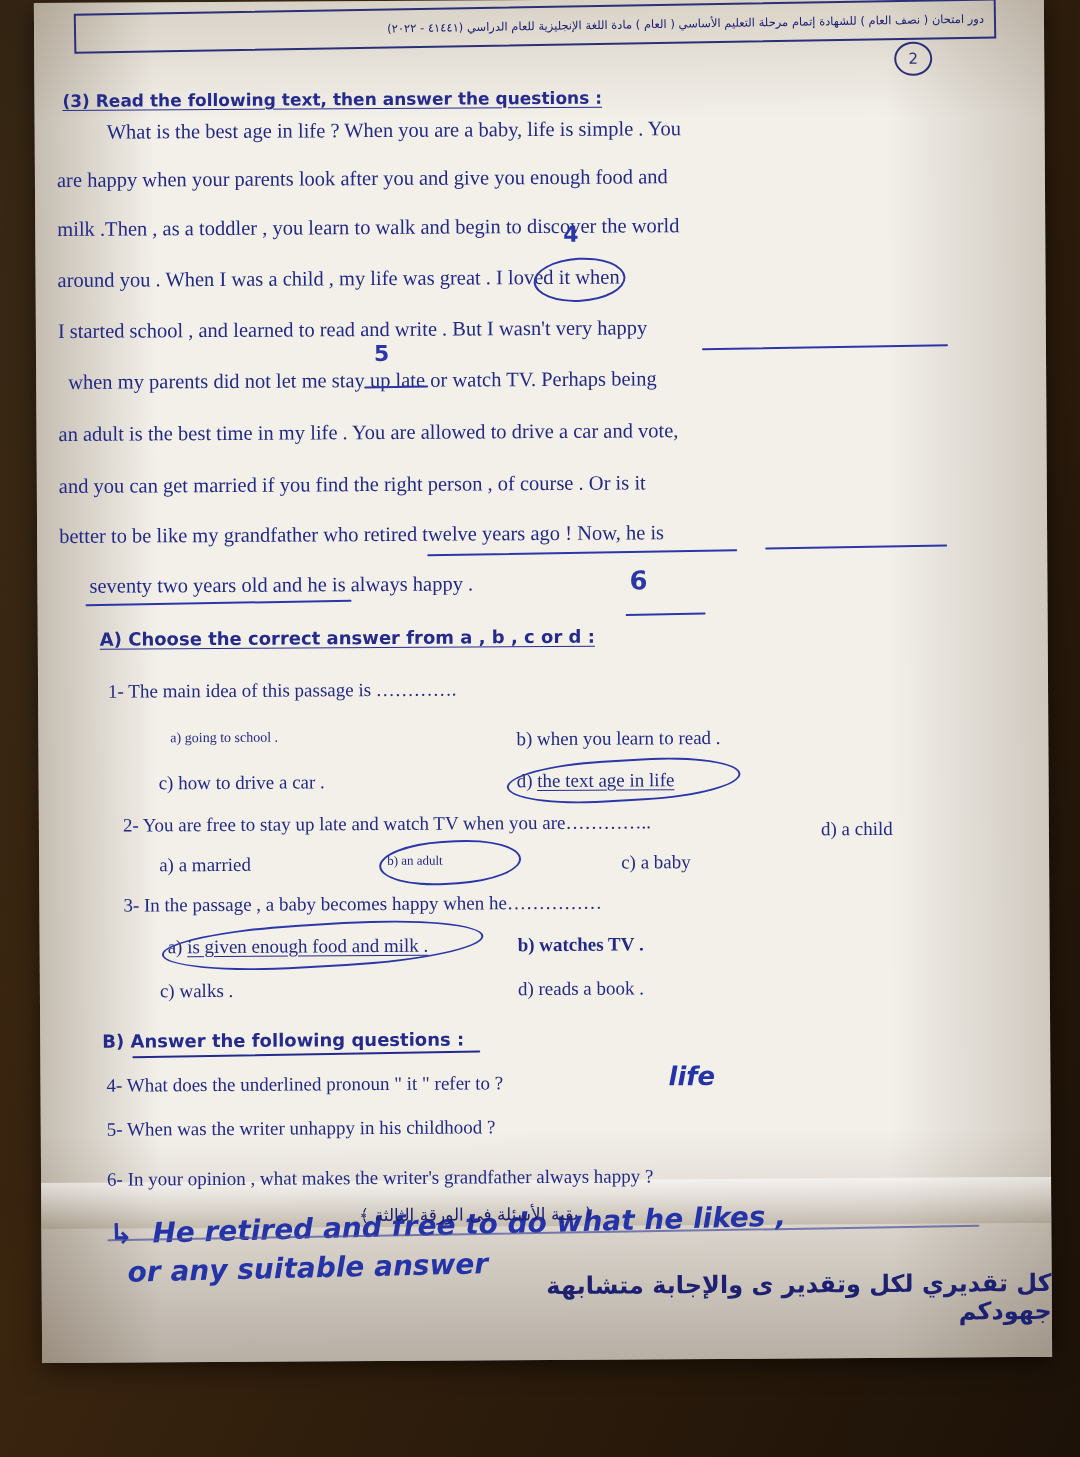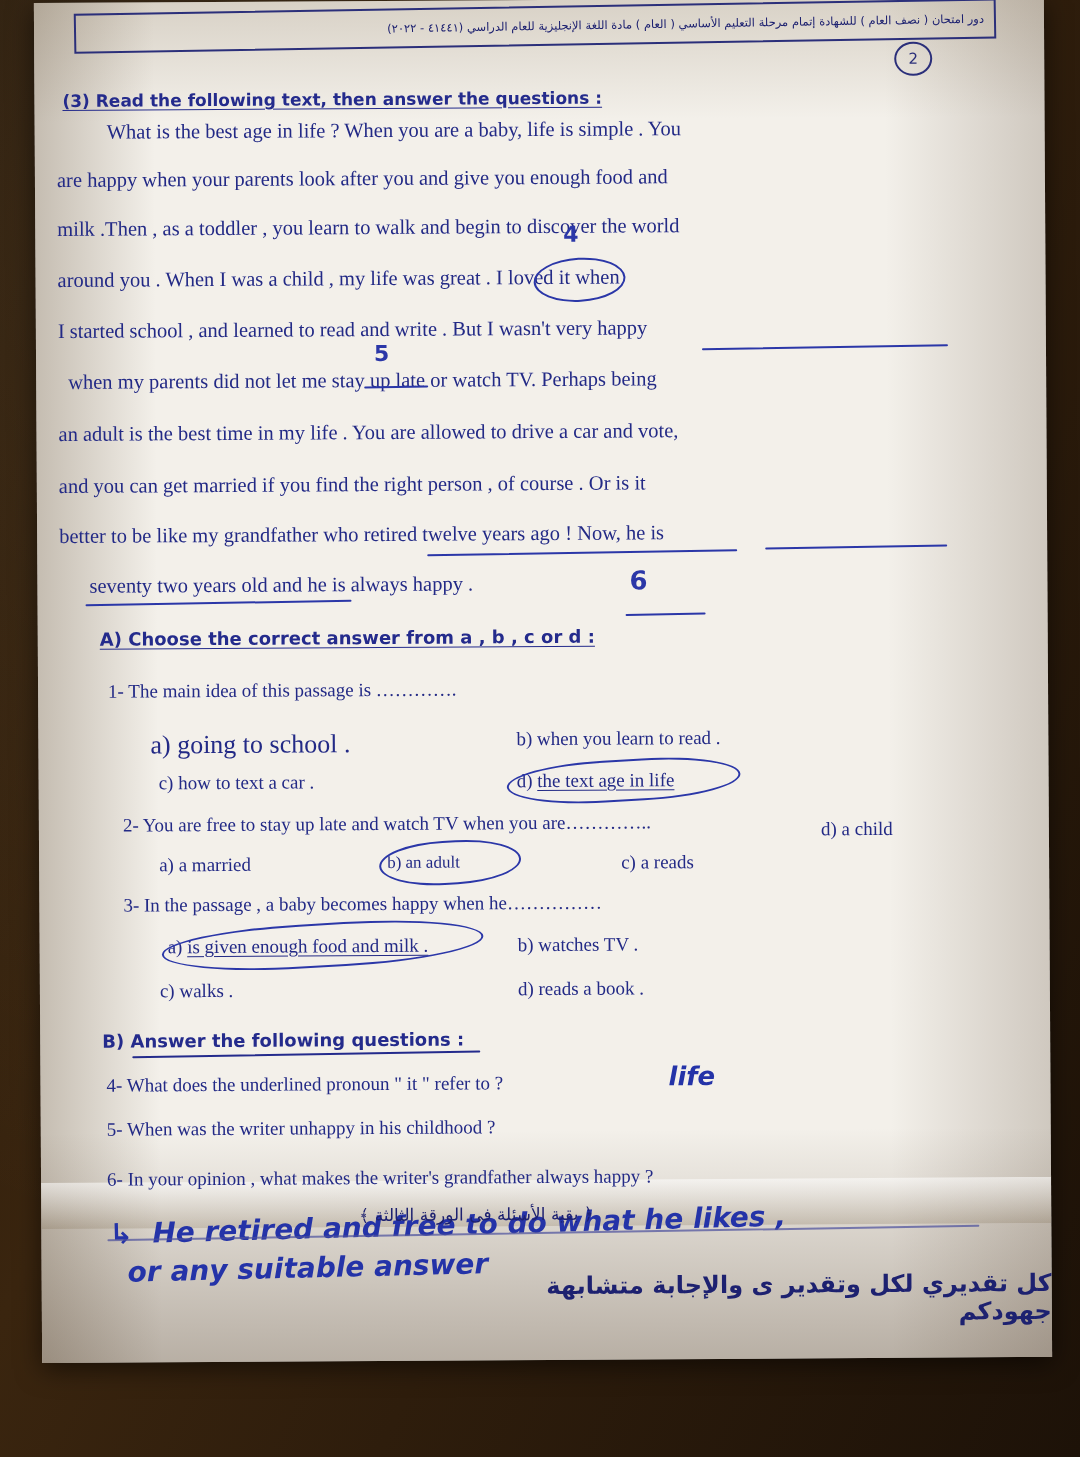--- a/index.html
+++ b/index.html
@@ -202,69 +202,69 @@
     <div class="hand-underline" style="left:48px; top:600px; width:266px;"></div>
     <div class="sq-mark" style="left:592px; top:566px; font-size:26px;">6</div>
     <div class="hand-underline" style="left:588px; top:614px; width:80px;"></div>
 
     <div class="line printed-bold u" style="left:62px; top:626px; font-size:18px;">A) Choose the correct answer from a , b , c or d :</div>
 
     <div class="line ink" style="left:70px; top:678px; font-size:19px;">
       <span>1-</span>
       <span>The main idea of this passage is ………….</span>
     </div>
-    <div class="line ink" style="left:112px; top:728px; font-size:26px;">
+    <div class="line ink" style="left:132px; top:728px; font-size:14px;">
       <span>a)</span>
       <span>going to school .</span>
     </div>
     <div class="line ink" style="left:478px; top:728px; font-size:19px;">
       <span>b)</span>
       <span>when you learn to read .</span>
     </div>
     <div class="line ink" style="left:120px; top:770px; font-size:19px;">
       <span>c)</span>
-      <span>how to text a car .</span>
+      <span>how to drive a car .</span>
     </div>
     <div class="line ink" style="left:478px; top:770px; font-size:19px;">
       <span>d)</span>
       <span class="u">the text age in life</span>
     </div>
     <div class="circle-mark" style="left:468px; top:760px; width:230px; height:38px; border-radius:50%/60%;"></div>
 
     <div class="line ink" style="left:84px; top:812px; font-size:19px;">
       <span>2-</span>
       <span>You are free to stay up late and watch TV when you are…………..</span>
     </div>
     <div class="line ink" style="left:120px; top:852px; font-size:19px;">
       <span>a)</span>
       <span>a married</span>
     </div>
-    <div class="line ink" style="left:348px; top:852px; font-size:17px;">
+    <div class="line ink" style="left:348px; top:852px; font-size:13px;">
       <span>b)</span>
       <span>an adult</span>
     </div>
     <div class="line ink" style="left:582px; top:852px; font-size:19px;">
       <span>c)</span>
-      <span>a reads</span>
+      <span>a baby</span>
     </div>
     <div class="line ink" style="left:782px; top:820px; font-size:19px;">
       <span>d)</span>
       <span>a child</span>
     </div>
     <div class="circle-mark" style="left:340px; top:840px; width:138px; height:40px; border-radius:50%/55%;"></div>
 
     <div class="line ink" style="left:84px; top:892px; font-size:19px;">
       <span>3-</span>
       <span>In the passage , a baby becomes happy when he……………</span>
     </div>
     <div class="line ink" style="left:128px; top:934px; font-size:19px;">
       <span>a)</span>
       <span class="u">is given enough food and milk .</span>
     </div>
-    <div class="line ink" style="left:478px; top:934px; font-size:19px;">
+    <div class="line ink" style="left:478px; top:934px; font-size:19px;font-weight:bold;">
       <span>b)</span>
       <span>watches TV .</span>
     </div>
     <div class="line ink" style="left:120px; top:978px; font-size:19px;">
       <span>c)</span>
       <span>walks .</span>
     </div>
     <div class="line ink" style="left:478px; top:978px; font-size:19px;">
       <span>d)</span>
       <span>reads a book .</span>

